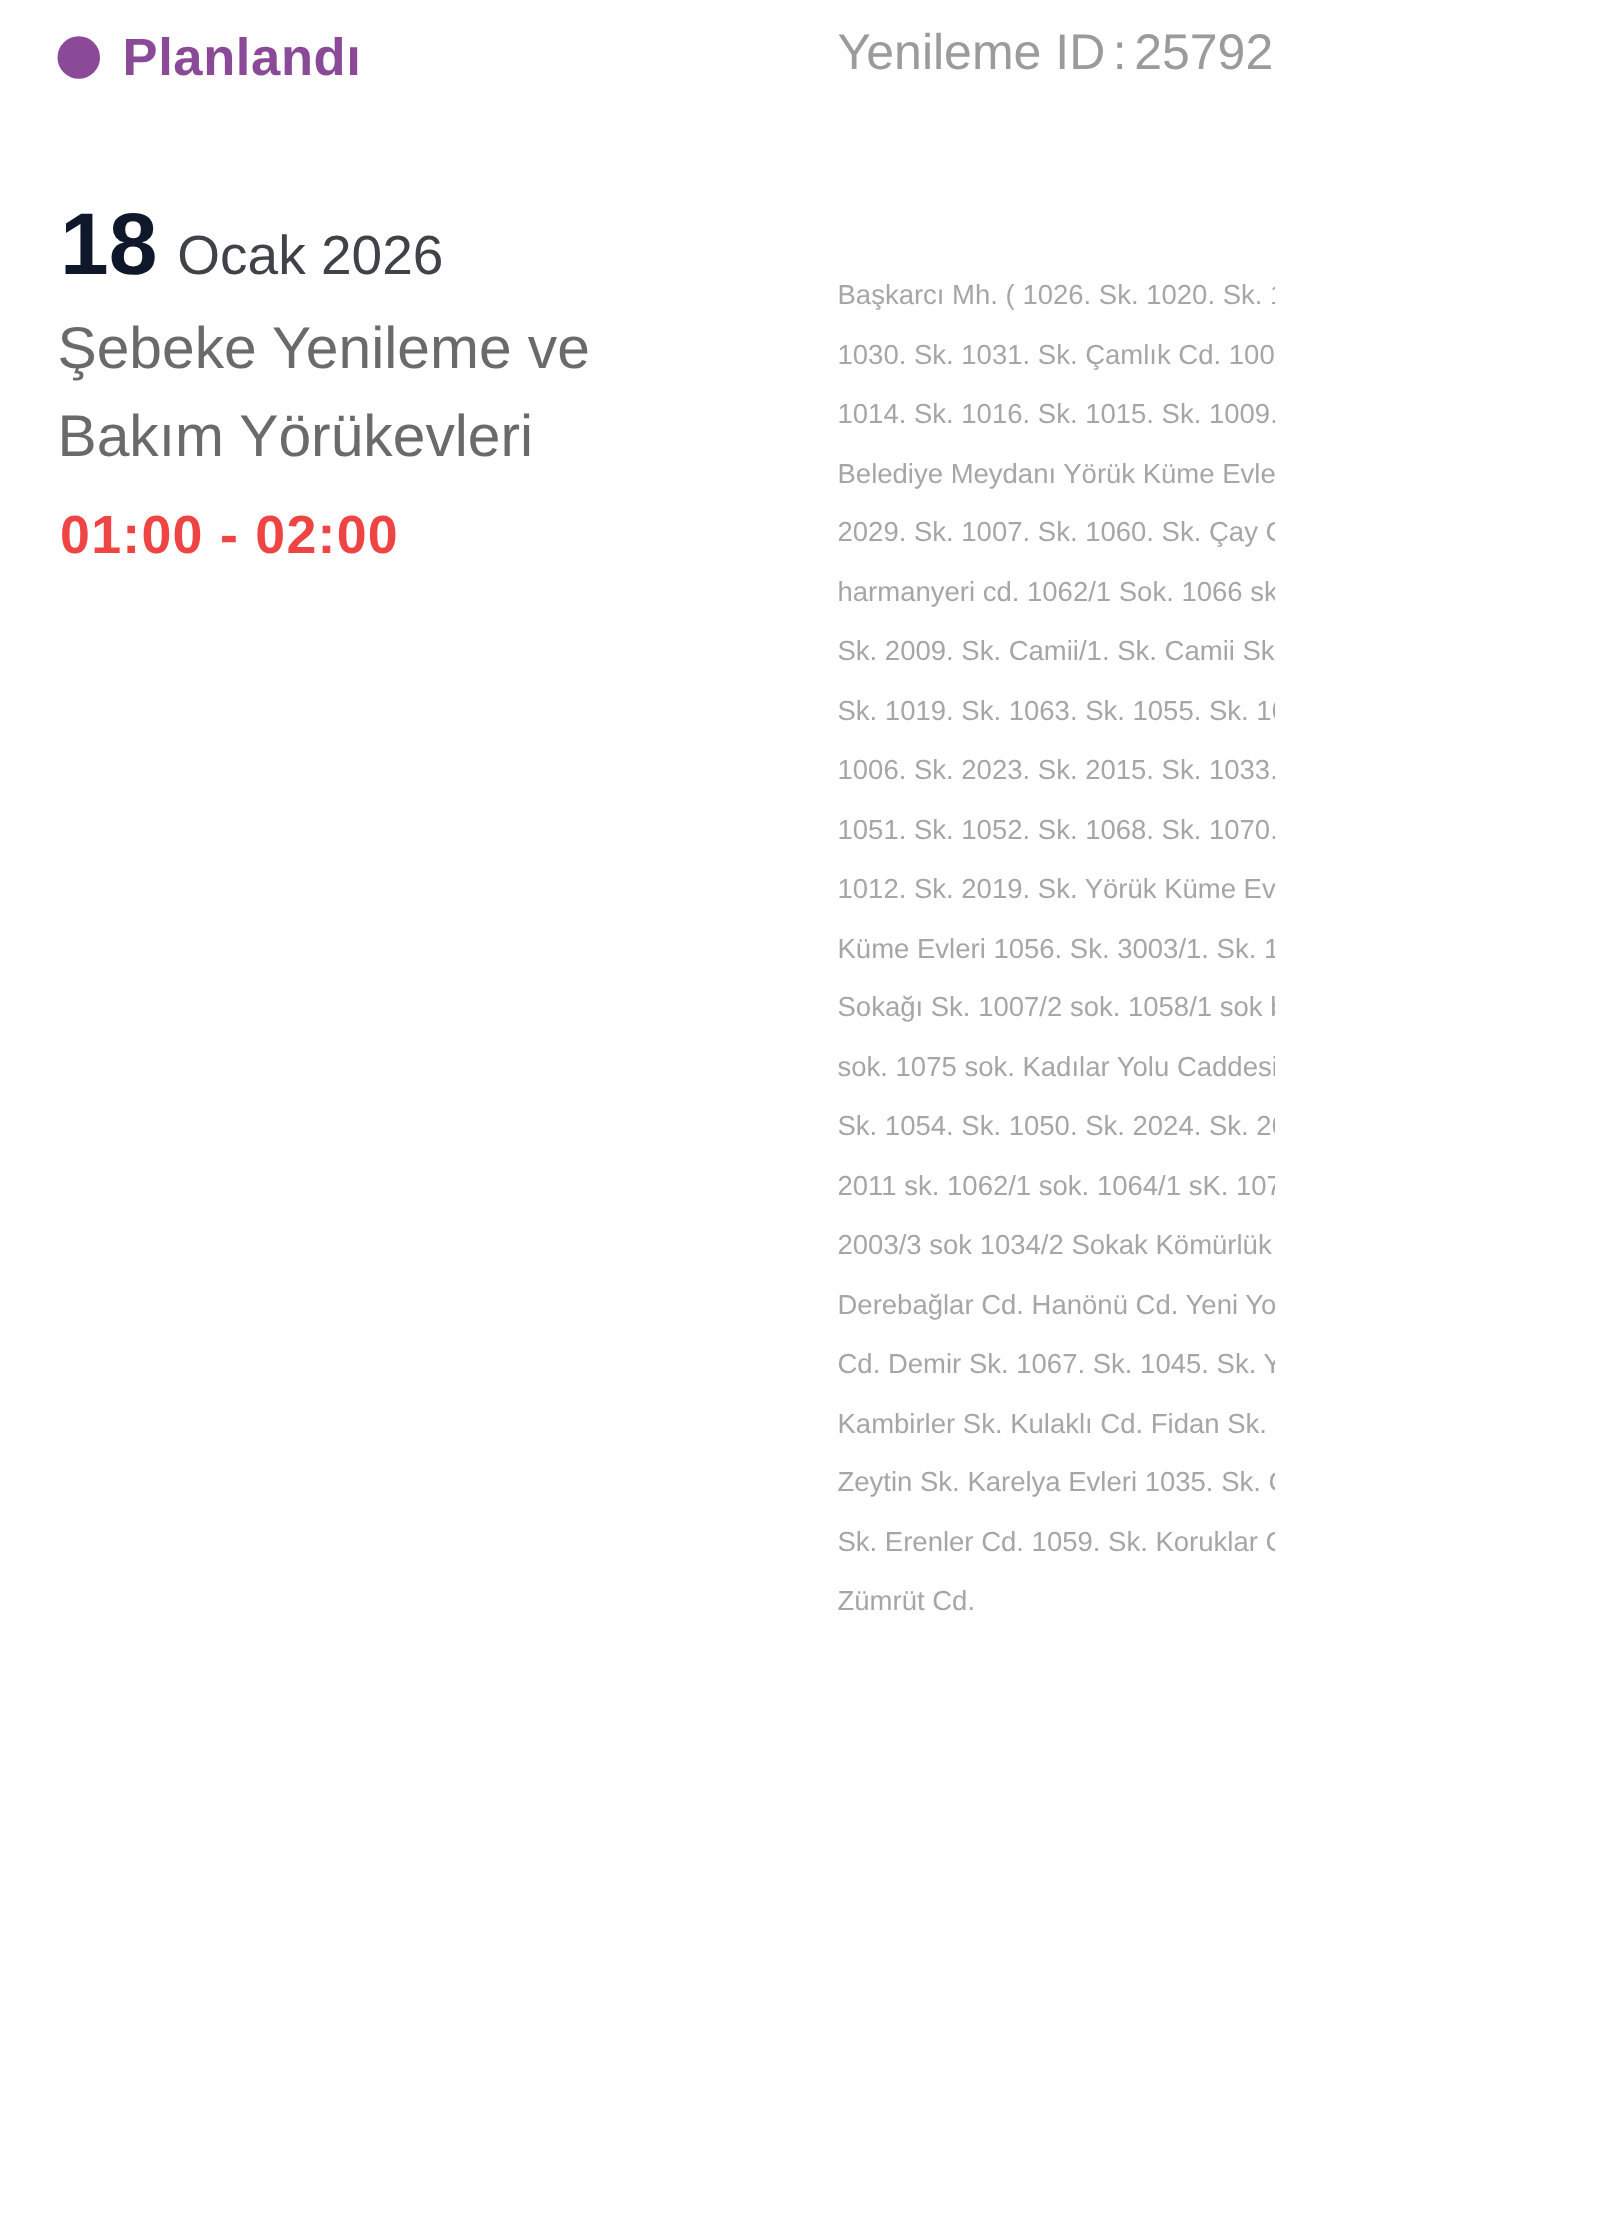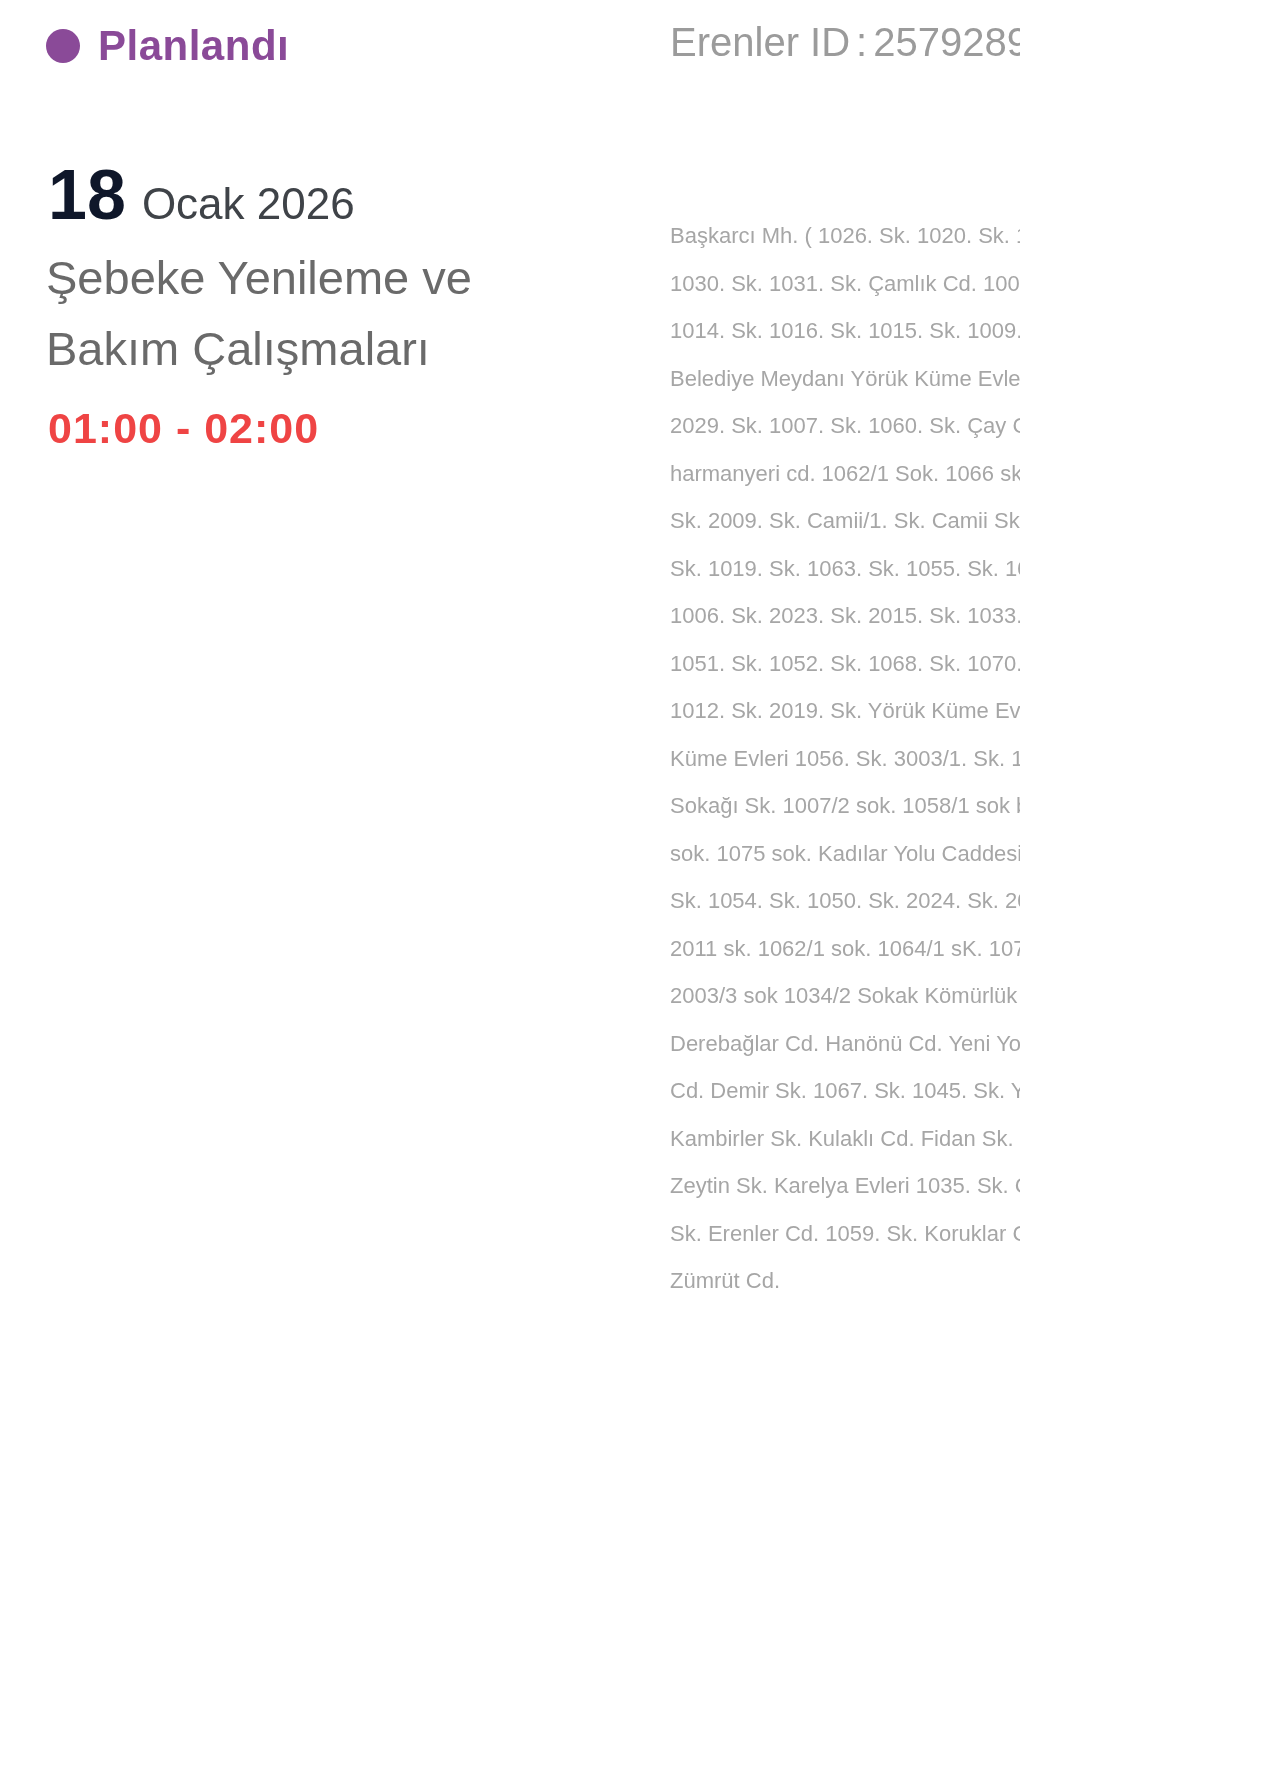--- a/index.html
+++ b/index.html
@@ -107,28 +107,28 @@
 <body>
 
 <div class="page">
 
   <div class="status-row">
     <span class="status-dot"></span>
     <span class="status-label">Planlandı</span>
   </div>
 
   <div class="kesinti">
-    <span>Erenler ID</span><span class="sep">:</span><span>2579289</span>
+    <span>Yenileme ID</span><span class="sep">:</span><span>2579289</span>
   </div>
 
   <div class="date-row">
     <span class="date-day">18</span>
     <span class="date-month">Ocak 2026</span>
   </div>
 
-  <div class="work-title">Şebeke Yenileme ve Bakım Çalışmaları</div>
+  <div class="work-title">Şebeke Yenileme ve Bakım Yörükevleri</div>
 
   <div class="time-range">01:00 - 02:00</div>
 
 
   <p class="streets">Başkarcı Mh. ( 1026. Sk. 1020. Sk. 1003. Sk. Ufuk Sk. 1030. Sk. 1031. Sk. Çamlık Cd. 1005. Sk. 1027. Sk. 1014. Sk. 1016. Sk. 1015. Sk. 1009. Sk. 2000. Sk. Belediye Meydanı Yörük Küme Evleri Çevreyolu Cd. 2029. Sk. 1007. Sk. 1060. Sk. Çay Cd. 1064. Sk. harmanyeri cd. 1062/1 Sok. 1066 sk Kayadibi Sk. 2002. Sk. 2009. Sk. Camii/1. Sk. Camii Sk. 2006. Sk. 2005. Sk. 1019. Sk. 1063. Sk. 1055. Sk. 1057. Sk. 1069. Sk. 1006. Sk. 2023. Sk. 2015. Sk. 1033. Sk. 1039. Sk. 1051. Sk. 1052. Sk. 1068. Sk. 1070. Sk. 3003. Sk. 1012. Sk. 2019. Sk. Yörük Küme Evleri Sok. Yörükevleri Küme Evleri 1056. Sk. 3003/1. Sk. 1065. Sk. Köy Sokağı Sk. 1007/2 sok. 1058/1 sok belediye meydanı sok. 1075 sok. Kadılar Yolu Caddesi 1017. Sk. 1048. Sk. 1054. Sk. 1050. Sk. 2024. Sk. 2025. Sk. 2028. Sk. 2011 sk. 1062/1 sok. 1064/1 sK. 1076 sok. 1060 sok 2003/3 sok 1034/2 Sokak Kömürlük Cd. Ornaz Cd. Derebağlar Cd. Hanönü Cd. Yeni Yol Cd. Mustafa Kan Cd. Demir Sk. 1067. Sk. 1045. Sk. Yıldız Sk. 1010. Sk. Kambirler Sk. Kulaklı Cd. Fidan Sk. Eski Karakol Cd. Zeytin Sk. Karelya Evleri 1035. Sk. Çamiçi Sk. 1043. Sk. Erenler Cd. 1059. Sk. Koruklar Cd. 1042. Sk. Zümrüt Cd.</p>
 
 </div>
 
 </body></html>

